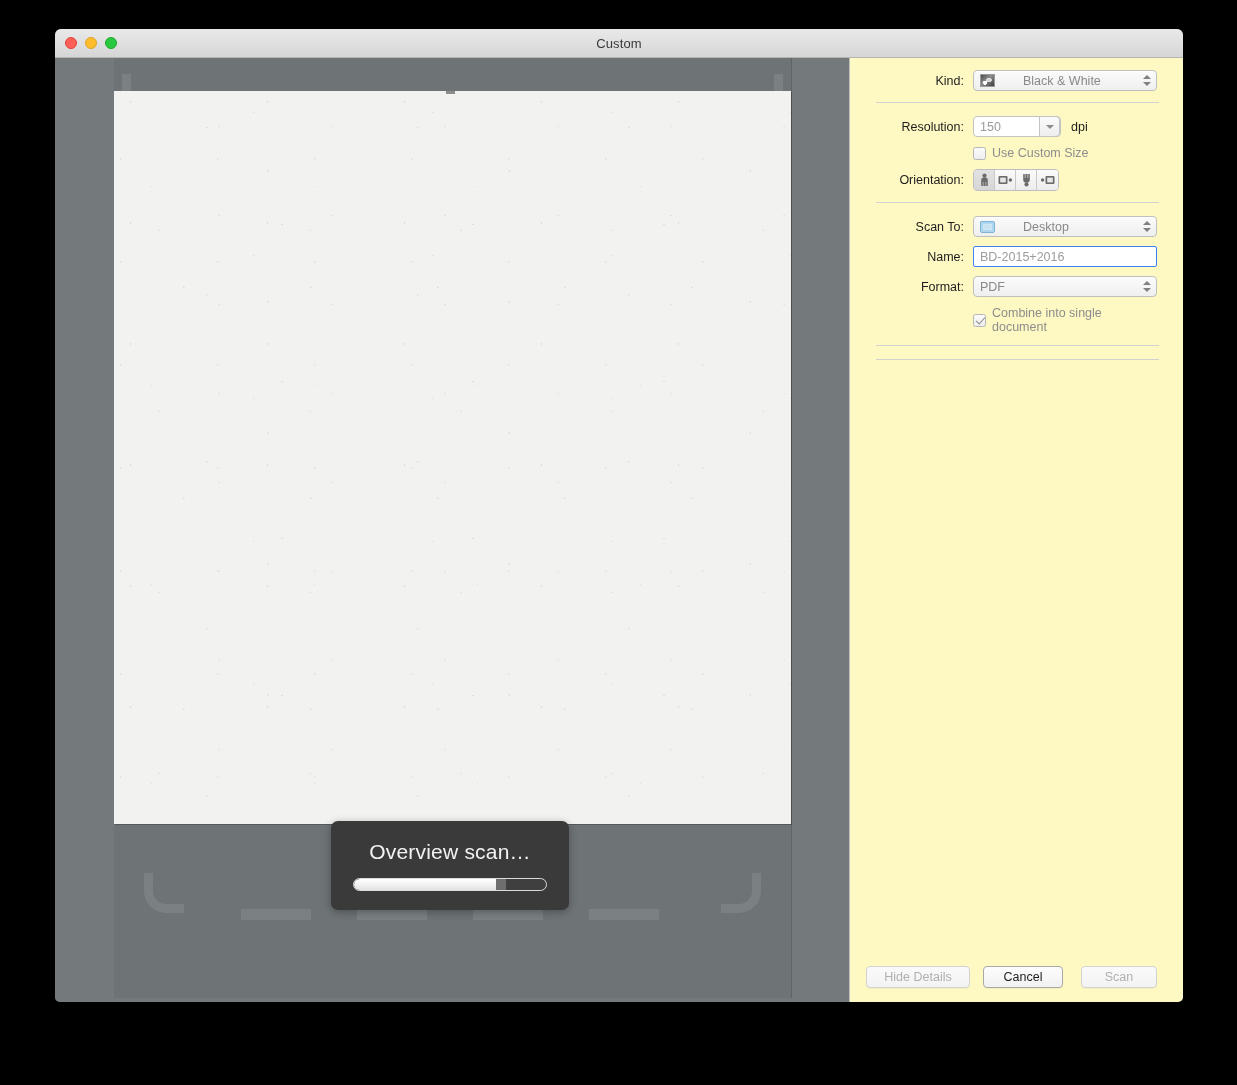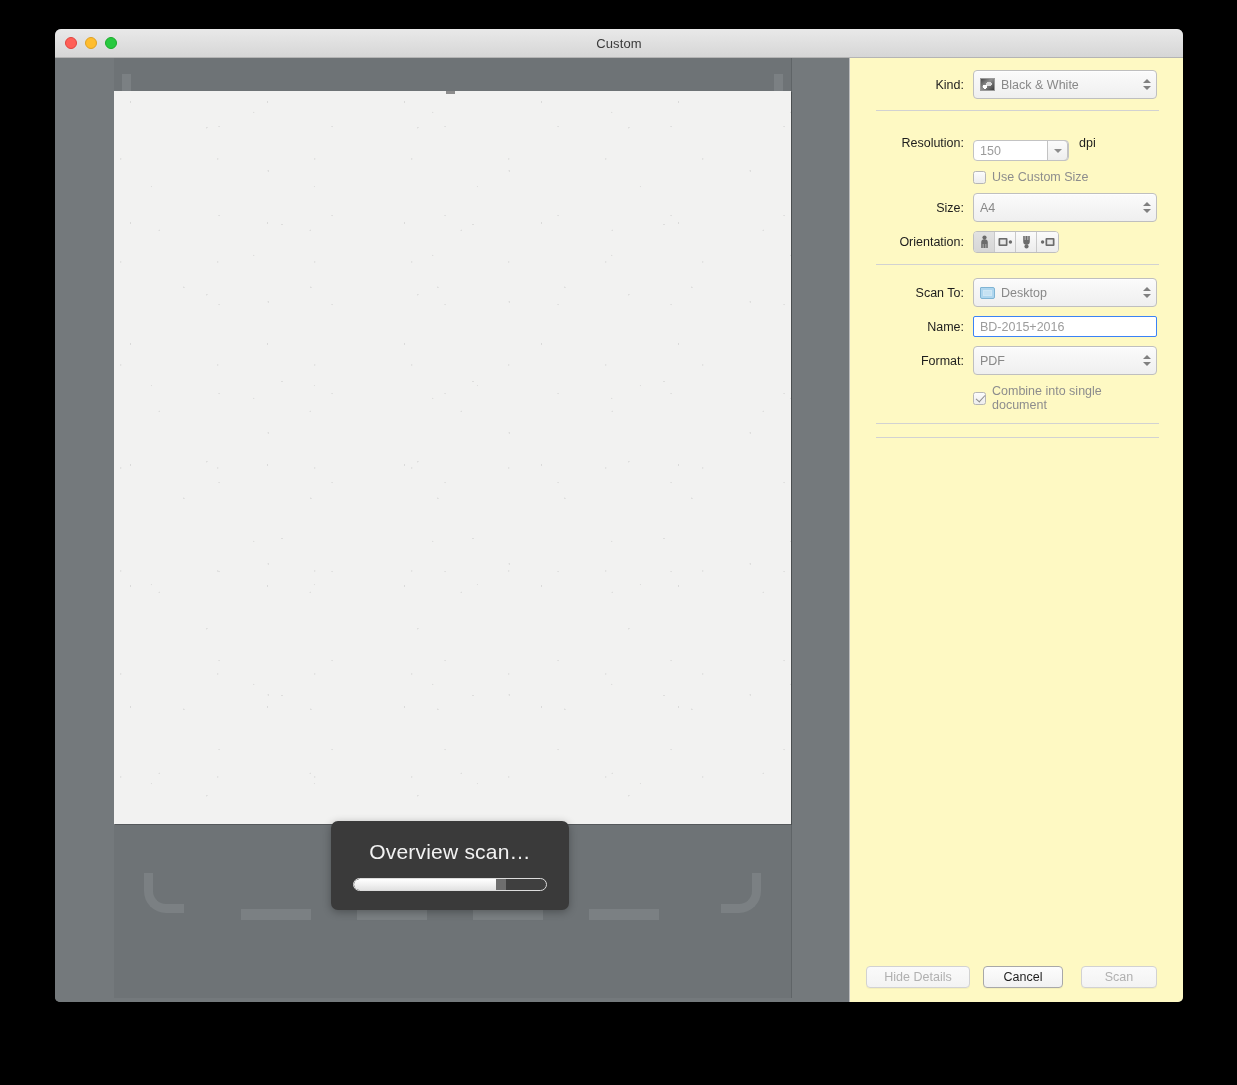--- a/index.html
+++ b/index.html
@@ -160,55 +160,55 @@
   .row .ctl { flex: 1; display: flex; align-items: center; }
 
   .sep {
     height: 1px; background: #d2d2d2;
     margin: 11px 24px 13px 26px;
   }
 
   
   .popup {
     position: relative;
-    height: 29px; width: 100%;
+    height: 21px; width: 100%;
     background: linear-gradient(to bottom, #fbfbfb 0%, #efefef 100%);
     border: 1px solid #bfbfbf;
     border-radius: 4px;
     display: flex; align-items: center;
     padding: 0 22px 0 6px;
     font-size: 12.5px; color: #888;
     box-shadow: 0 1px 0 rgba(255,255,255,0.7) inset;
+    gap: 22px;
   }
   .popup .arrows {
     position: absolute; right: 5px; top: 50%;
     transform: translateY(-50%);
     width: 8px; height: 14px;
     display: flex; flex-direction: column;
     justify-content: center; align-items: center; gap: 3px;
   }
   .popup .arrows i {
     display: block; width: 0; height: 0;
     border-left: 4px solid transparent;
     border-right: 4px solid transparent;
   }
   .popup .arrows i.up   { border-bottom: 4px solid #808080; }
   .popup .arrows i.down { border-top: 4px solid #808080; }
 
   
   .combo {
     position: relative;
     display: flex; align-items: center;
-    width: 96px; height: 21px;
+    width: 88px; height: 21px;
     background: #fff;
     border: 1px solid #c3c3c3;
     border-radius: 4px;
     font-size: 12.5px; color: #9b9b9b;
     padding-left: 6px;
-    margin-top: 16px;
   }
   .combo .combo-btn {
     position: absolute; right: 0; top: -1px; bottom: -1px;
     width: 21px;
     background: linear-gradient(to bottom, #fbfbfb 0%, #eee 100%);
     border: 1px solid #c3c3c3;
     border-radius: 0 4px 4px 0;
     display: flex; align-items: center; justify-content: center;
   }
   .combo .combo-btn i {
@@ -394,32 +394,20 @@
       <div class="row">
         <div class="lbl"></div>
         <div class="ctl">
           <div class="checkrow">
             <span class="cbox"></span>
             <span class="cb-label">Use Custom Size</span>
           </div>
         </div>
       </div>
 
-      <div class="row">
-        <div class="lbl">Size:</div>
-        <div class="ctl">
-          <div class="popup">
-            <span>A4</span>
-            <span class="arrows">
-                <i class="up"></i>
-                <i class="down"></i>
-              </span>
-          </div>
-        </div>
-      </div>
 
       <div class="row">
         <div class="lbl">Orientation:</div>
         <div class="ctl">
           <div class="segmented">
             <div class="seg selected">
               <svg width="13" height="14" viewBox="0 0 13 14">
                   <circle cx="6.5" cy="2.6" r="2.1" fill="#6b6b6b"></circle>
                   <path d="M3.2 13 V7.5 a3.3 3.3 0 0 1 6.6 0 V13 h-1.6 V9 h-.6 v4 h-2.2 V9 h-.6 v4 z" fill="#6b6b6b"></path>
                 </svg>

